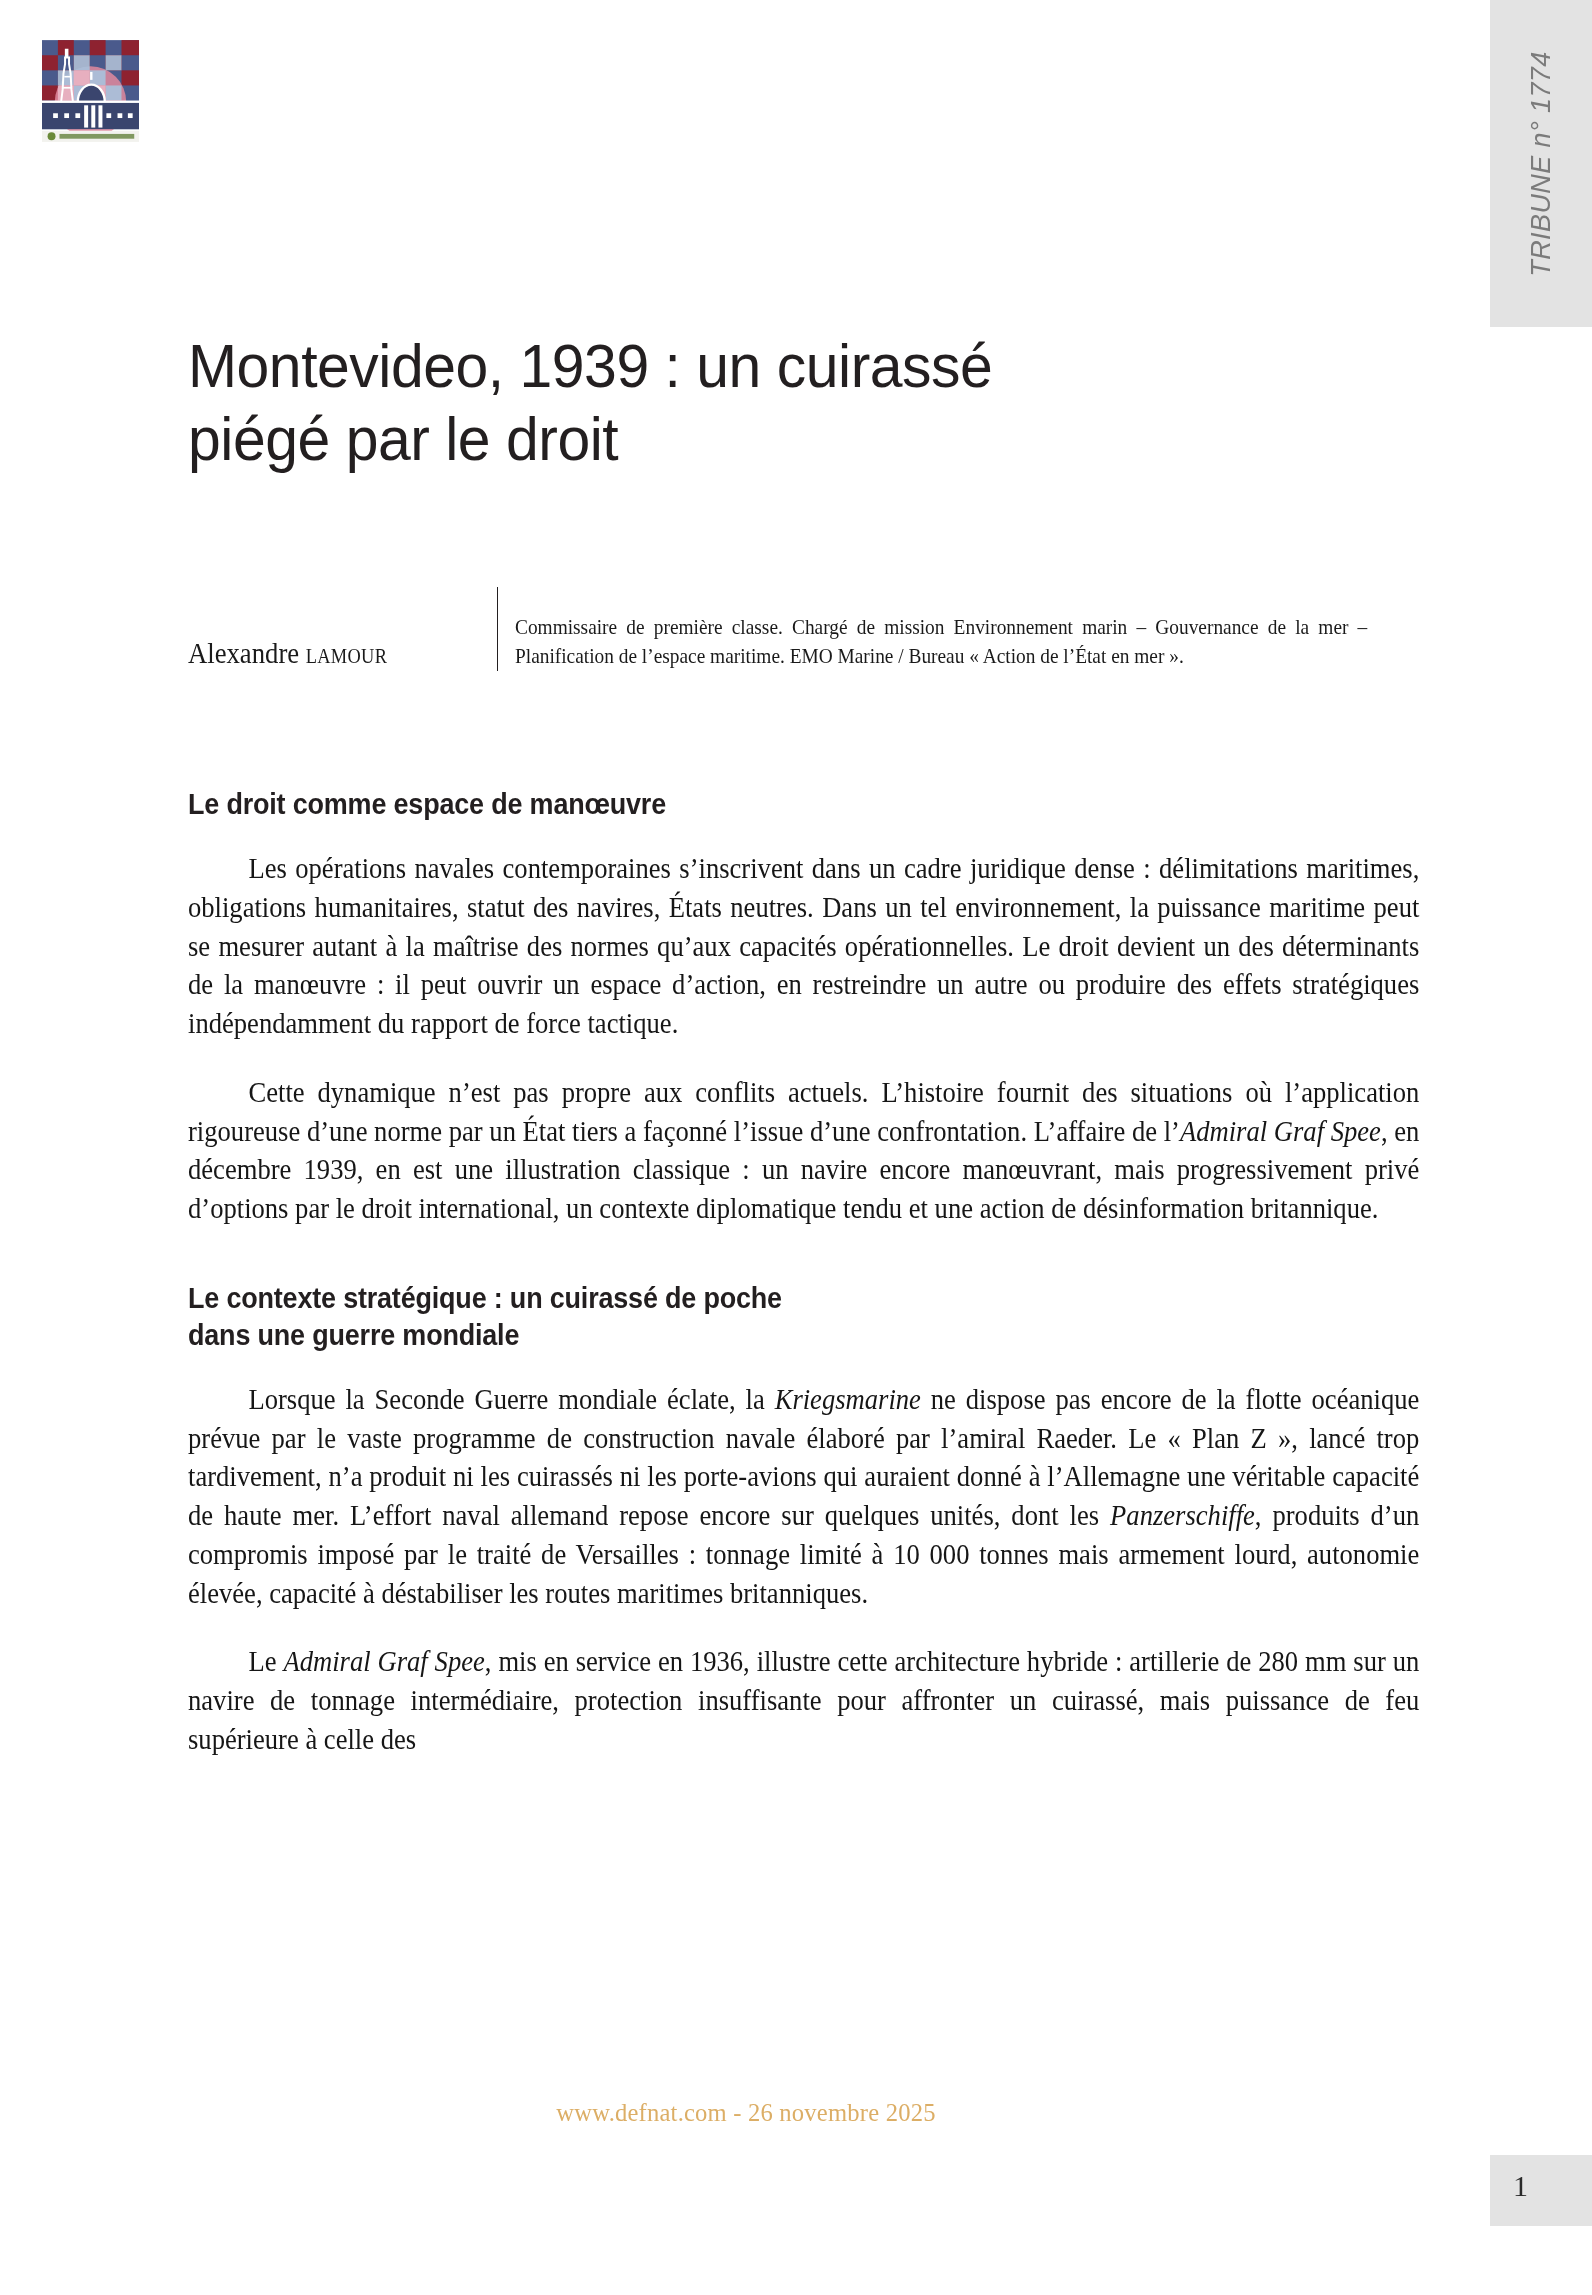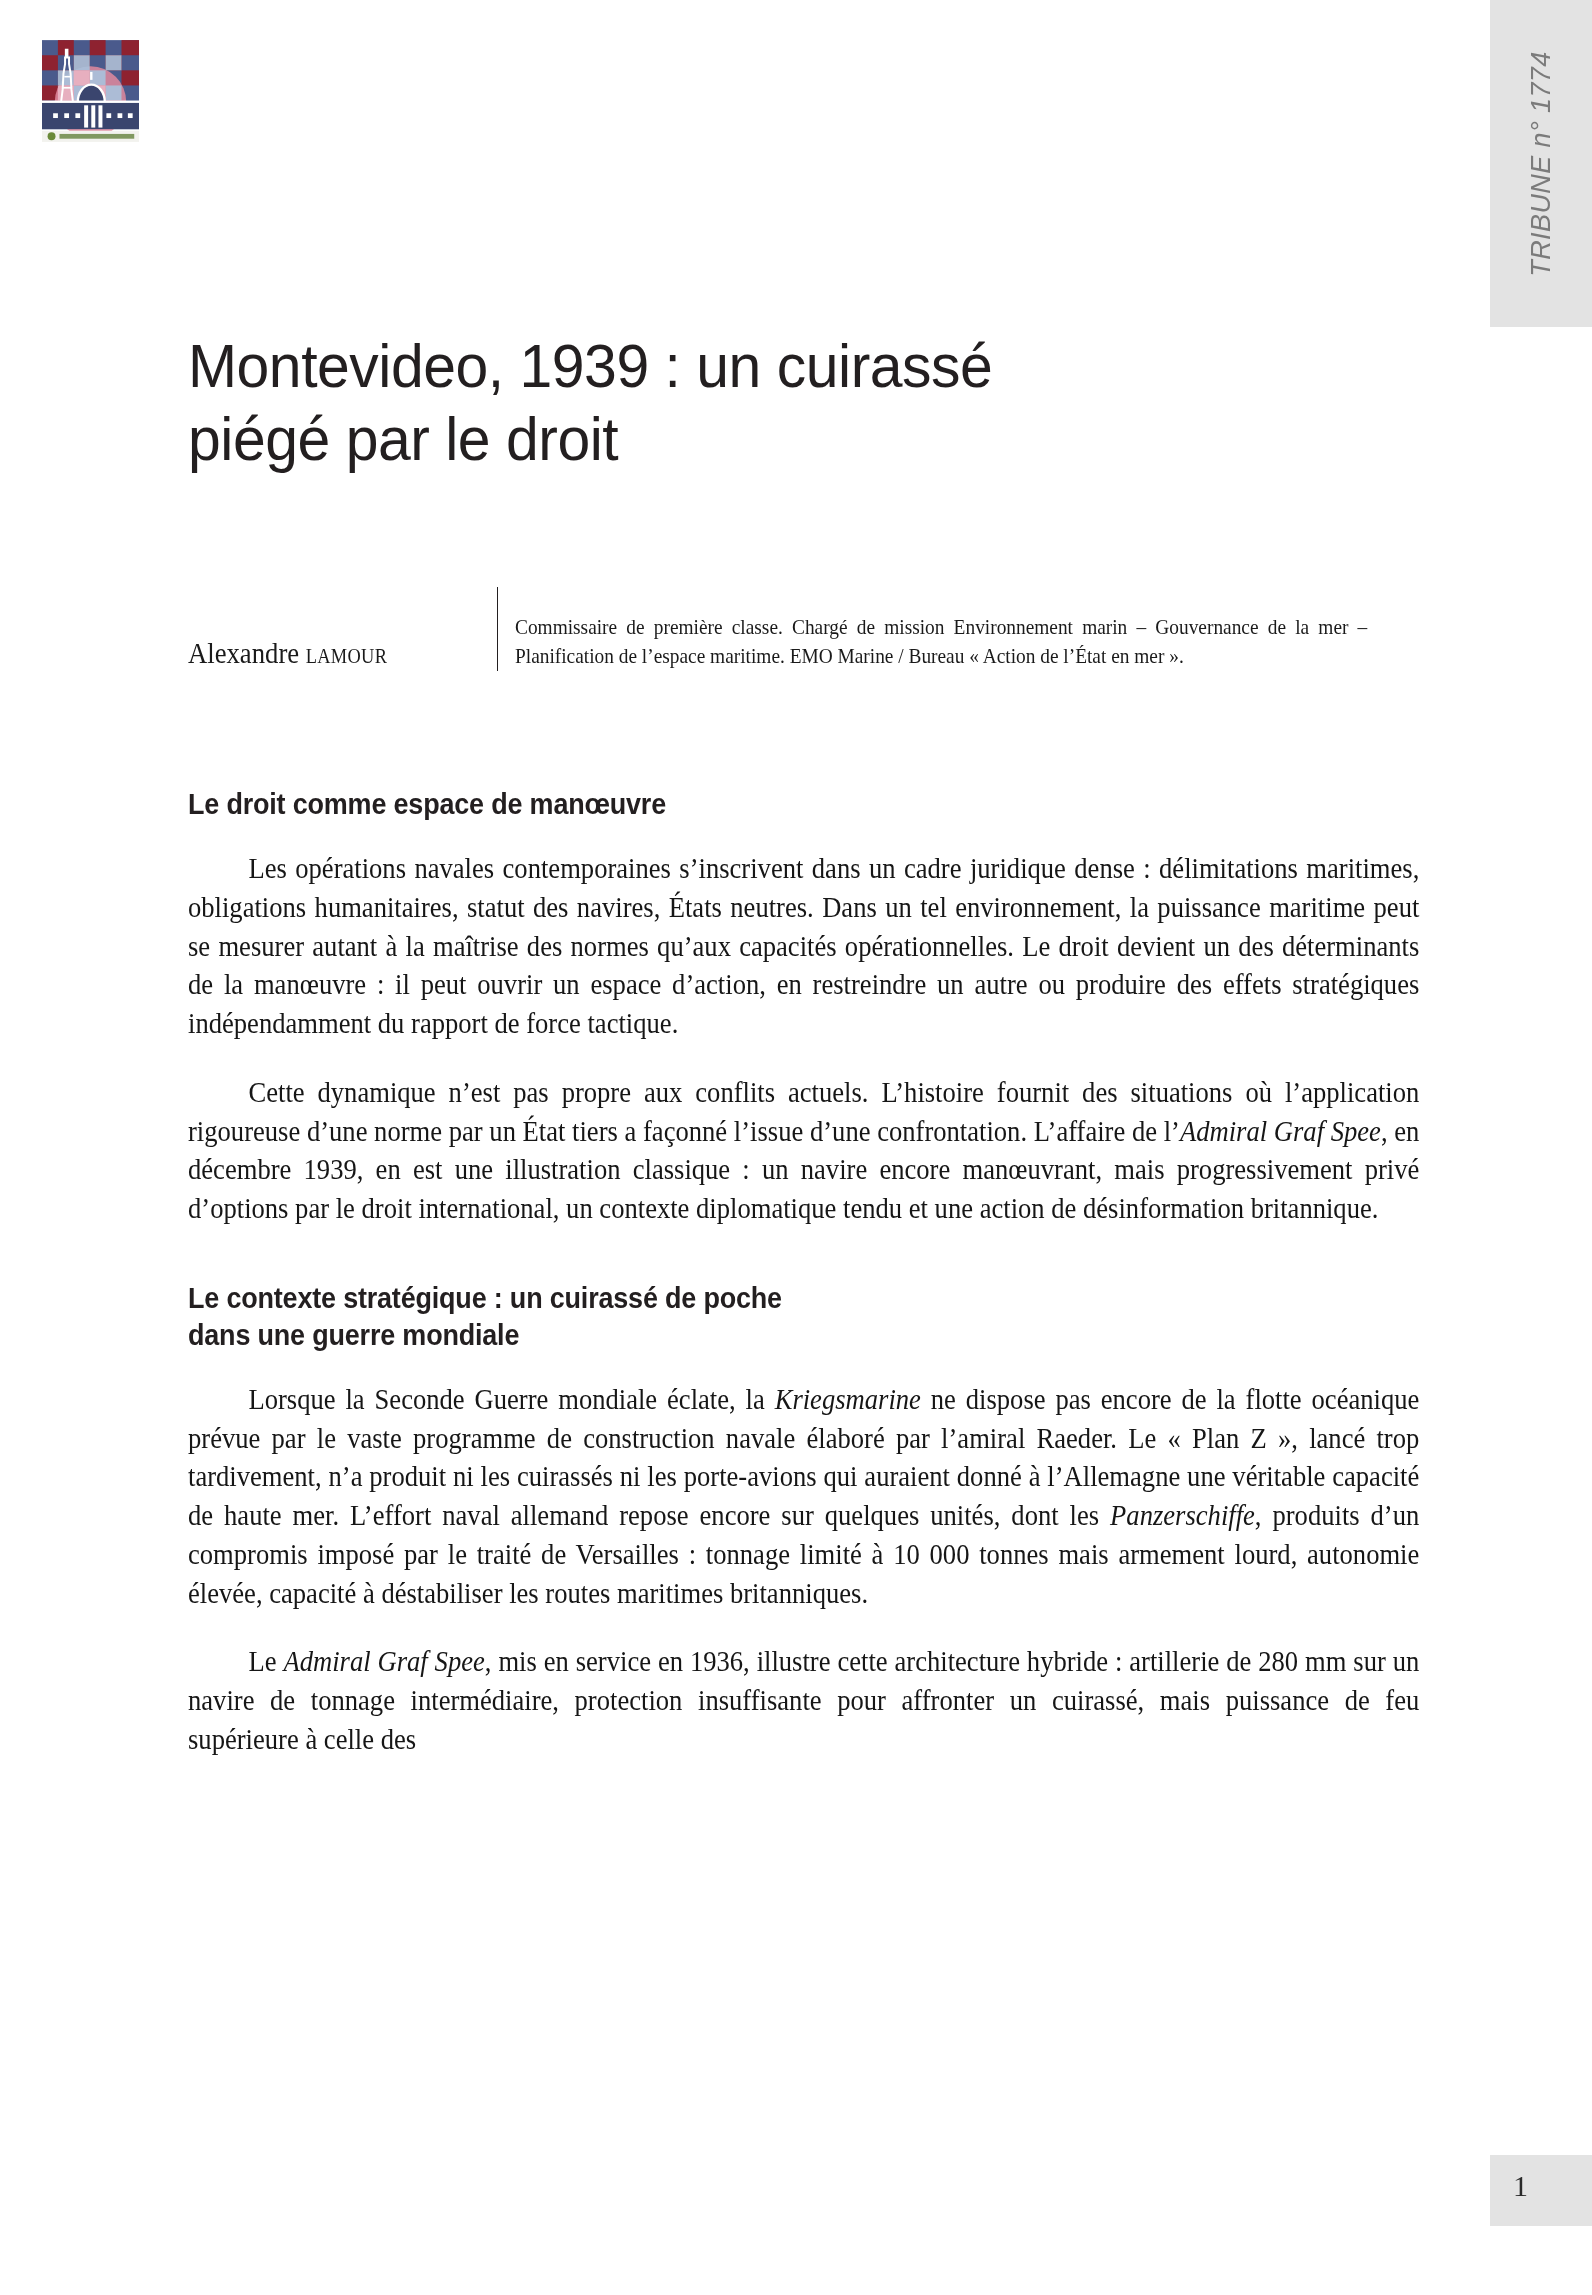--- a/index.html
+++ b/index.html
@@ -277,19 +277,20 @@
       <span>Le contexte stratégique : un cuirassé de poche</span><br>
       <span>dans une guerre mondiale</span>
     </h2>
 
     <p class="para"><span>Lorsque la Seconde Guerre mondiale éclate, la </span><i>Kriegsmarine</i><span> ne dispose pas encore de la flotte océanique prévue par le vaste programme de construction navale élaboré par l’amiral Raeder. Le « Plan Z », lancé trop tardivement, n’a produit ni les cuirassés ni les porte-avions qui auraient donné à l’Allemagne une véritable capacité de haute mer. L’effort naval allemand repose encore sur quelques unités, dont les </span><i>Panzerschiffe</i><span>, produits d’un compromis imposé par le traité de Versailles : tonnage limité à 10 000 tonnes mais armement lourd, autonomie élevée, capacité à déstabiliser les routes maritimes britanniques.</span></p>
 
     <p class="para"><span>Le </span><i>Admiral Graf Spee</i><span>, mis en service en 1936, illustre cette architecture hybride : artillerie de 280 mm sur un navire de tonnage intermédiaire, protection insuffisante pour affronter un cuirassé, mais puissance de feu supérieure à celle des</span></p>
 
   </div>
 
+  <div class="footer">www.defnat.com - 26 novembre 2025</div>
 
   <div class="page-number-box">
     <span class="page-number">1</span>
   </div>
 
 </div>
 
 
 </body></html>

